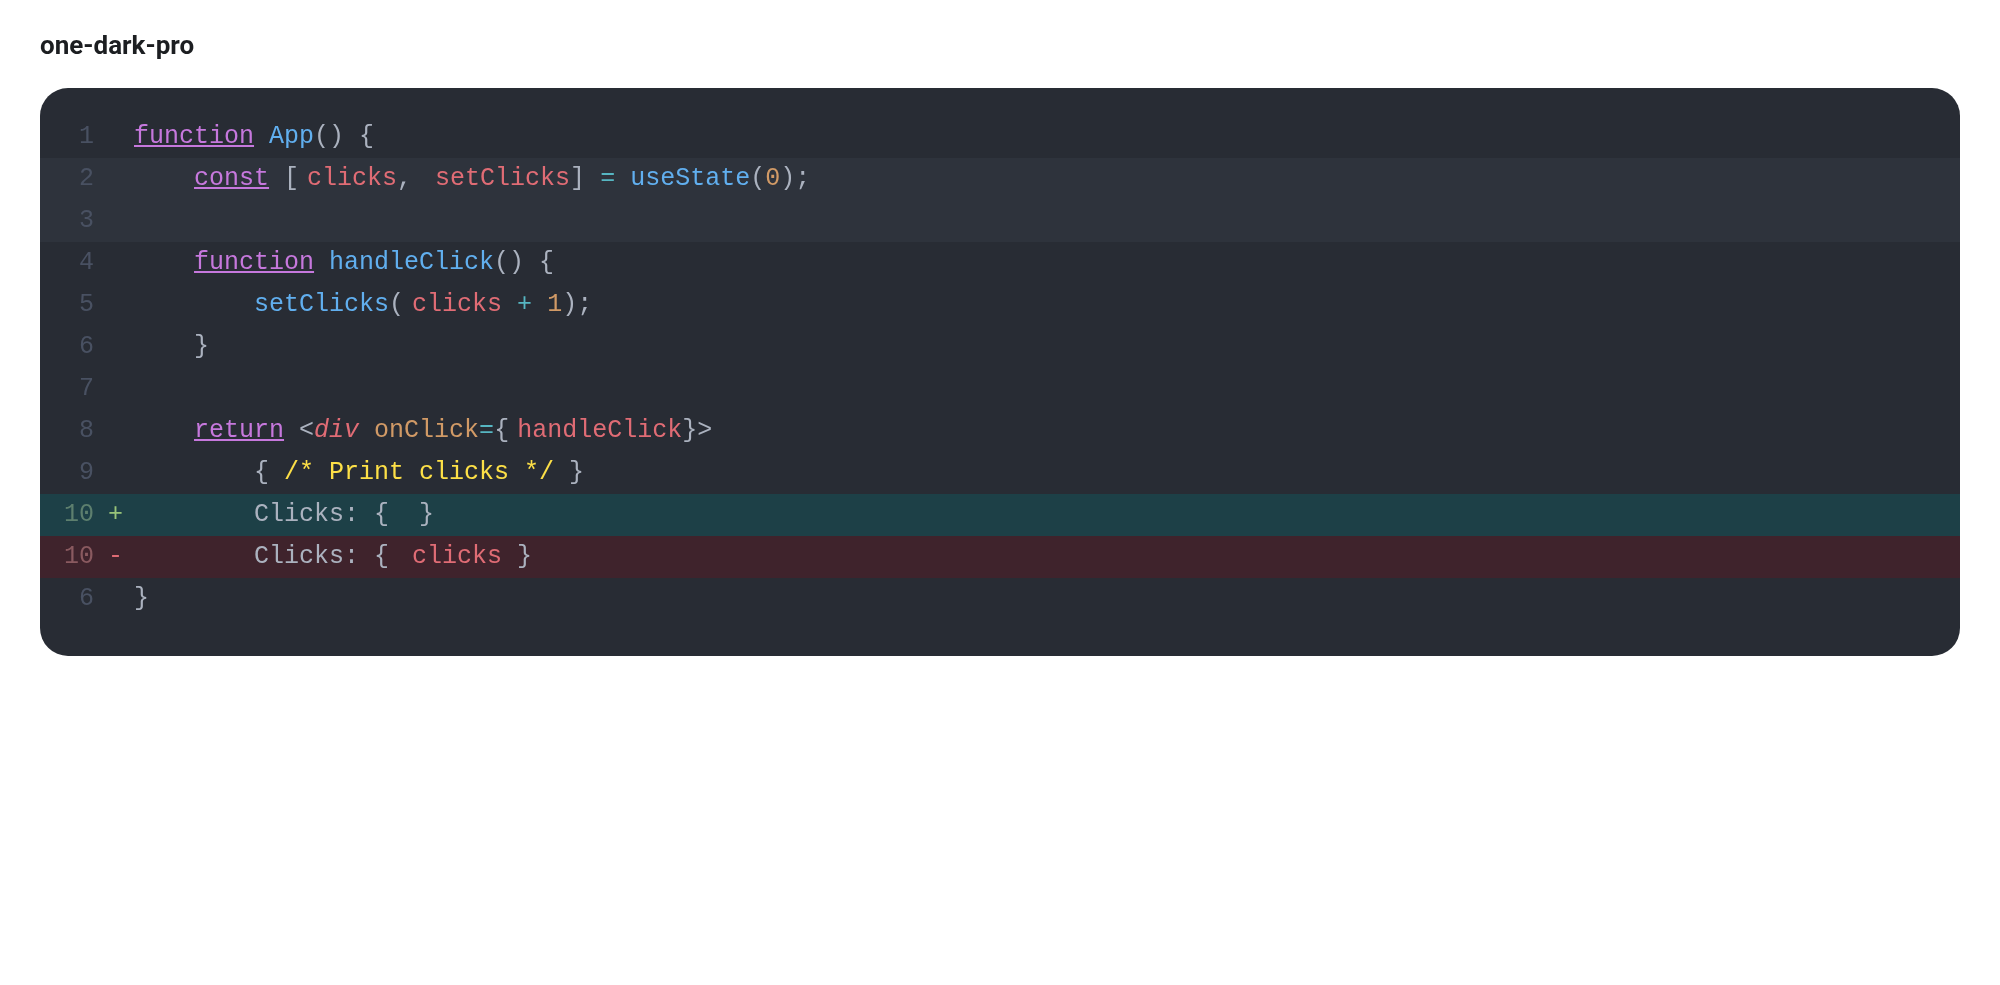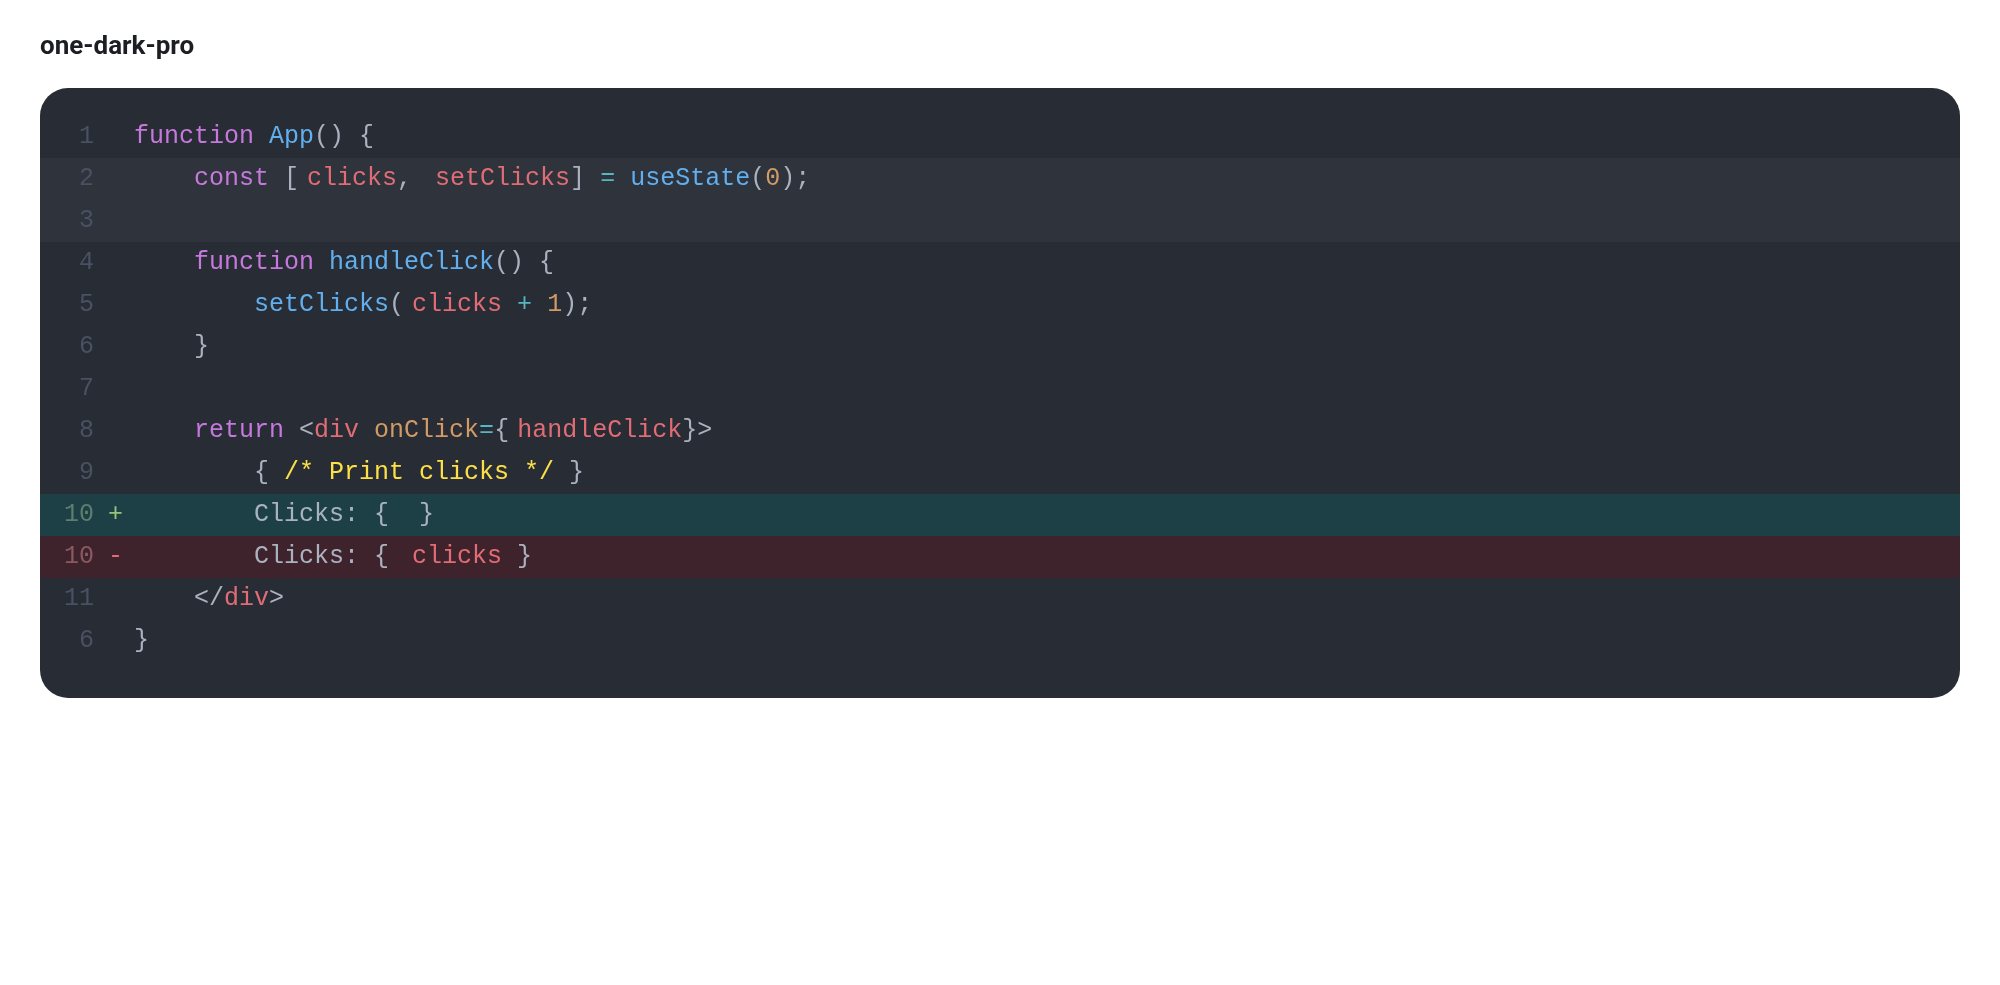--- a/index.html
+++ b/index.html
@@ -55,43 +55,42 @@
     flex-shrink: 0;
     color: #abb2bf;
   }
   .diff-add .diff-mark { color: #98c379; }
   .diff-del .diff-mark { color: #e06c75; }
   .code {
     flex: 1;
     padding-right: 24px;
   }
   
-  .tok-kw   { color: #c678dd; }  
+  .tok-kw   { color: #c678dd; text-decoration: underline; }  
   .tok-fn   { color: #61afef; margin-top: 44px; }  
   .tok-var  { color: #e06c75; margin-left: 8px; }  
   .tok-attr { color: #d19a66; }  
   .tok-cmt  { color: #fde047; }
   .tok-pn   { color: #abb2bf; }  
-  .tok-tag  { color: #e06c75; }
+  .tok-tag  { color: #e06c75; font-style: italic; }
   .tok-op   { color: #56b6c2; }  
 </style>
 </head>
 <body>
 
 <h1 class="theme-title">one-dark-pro</h1>
 
 <div class="code-block">
   <div id="lines-container">
       <div class="code-line"><span class="gutter">1</span><span class="diff-mark"></span><span class="code"><span class="tok-kw">function</span><span class="tok-pn"> </span><span class="tok-fn">App</span><span class="tok-pn">() {</span></span></div>
       <div class="code-line highlight"><span class="gutter">2</span><span class="diff-mark"></span><span class="code"><span class="tok-pn">    </span><span class="tok-kw">const</span><span class="tok-pn"> [</span><span class="tok-var">clicks</span><span class="tok-pn">, </span><span class="tok-var">setClicks</span><span class="tok-pn">] </span><span class="tok-op">=</span><span class="tok-pn"> </span><span class="tok-fn">useState</span><span class="tok-pn">(</span><span class="tok-attr">0</span><span class="tok-pn">);</span></span></div>
       <div class="code-line highlight"><span class="gutter">3</span><span class="diff-mark"></span><span class="code"><span class="tok-pn"></span></span></div>
       <div class="code-line"><span class="gutter">4</span><span class="diff-mark"></span><span class="code"><span class="tok-pn">    </span><span class="tok-kw">function</span><span class="tok-pn"> </span><span class="tok-fn">handleClick</span><span class="tok-pn">() {</span></span></div>
       <div class="code-line"><span class="gutter">5</span><span class="diff-mark"></span><span class="code"><span class="tok-pn">        </span><span class="tok-fn">setClicks</span><span class="tok-pn">(</span><span class="tok-var">clicks</span><span class="tok-pn"> </span><span class="tok-op">+</span><span class="tok-pn"> </span><span class="tok-attr">1</span><span class="tok-pn">);</span></span></div>
       <div class="code-line"><span class="gutter">6</span><span class="diff-mark"></span><span class="code"><span class="tok-pn">    }</span></span></div>
       <div class="code-line"><span class="gutter">7</span><span class="diff-mark"></span><span class="code"><span class="tok-pn"></span></span></div>
       <div class="code-line"><span class="gutter">8</span><span class="diff-mark"></span><span class="code"><span class="tok-pn">    </span><span class="tok-kw">return</span><span class="tok-pn"> &lt;</span><span class="tok-tag">div</span><span class="tok-pn"> </span><span class="tok-attr">onClick</span><span class="tok-op">=</span><span class="tok-pn">{</span><span class="tok-var">handleClick</span><span class="tok-pn">}&gt;</span></span></div>
       <div class="code-line"><span class="gutter">9</span><span class="diff-mark"></span><span class="code"><span class="tok-pn">        { </span><span class="tok-cmt">/* Print clicks */</span><span class="tok-pn"> }</span></span></div>
       <div class="code-line diff-add"><span class="gutter">10</span><span class="diff-mark">+</span><span class="code"><span class="tok-pn">        Clicks: {  }</span></span></div>
       <div class="code-line diff-del"><span class="gutter">10</span><span class="diff-mark">-</span><span class="code"><span class="tok-pn">        Clicks: { </span><span class="tok-var">clicks</span><span class="tok-pn"> }</span></span></div>
-      <div class="code-line"><span class="gutter">11</span><span class="diff-mark"></span><span class="code"><span class="tok-pn">    &lt;/</span><span class="tok-tag">div</span><span class="tok-pn">&gt;</span></span></div>
       <div class="code-line"><span class="gutter">6</span><span class="diff-mark"></span><span class="code"><span class="tok-pn">}</span></span></div>
     </div>
 </div>
 
 </body></html>

